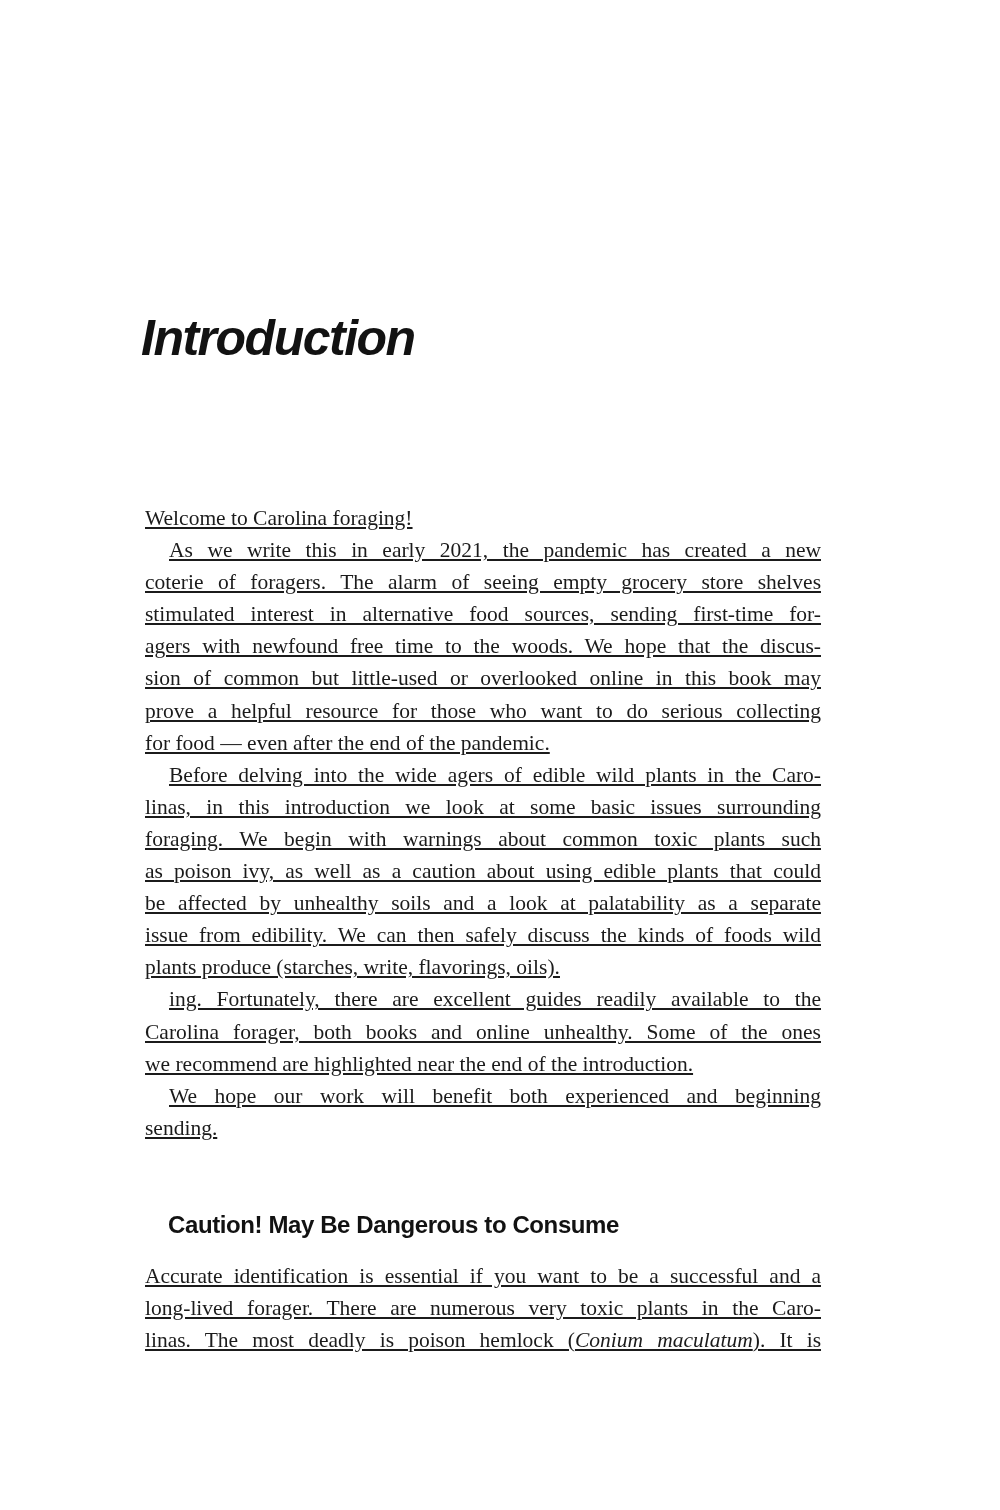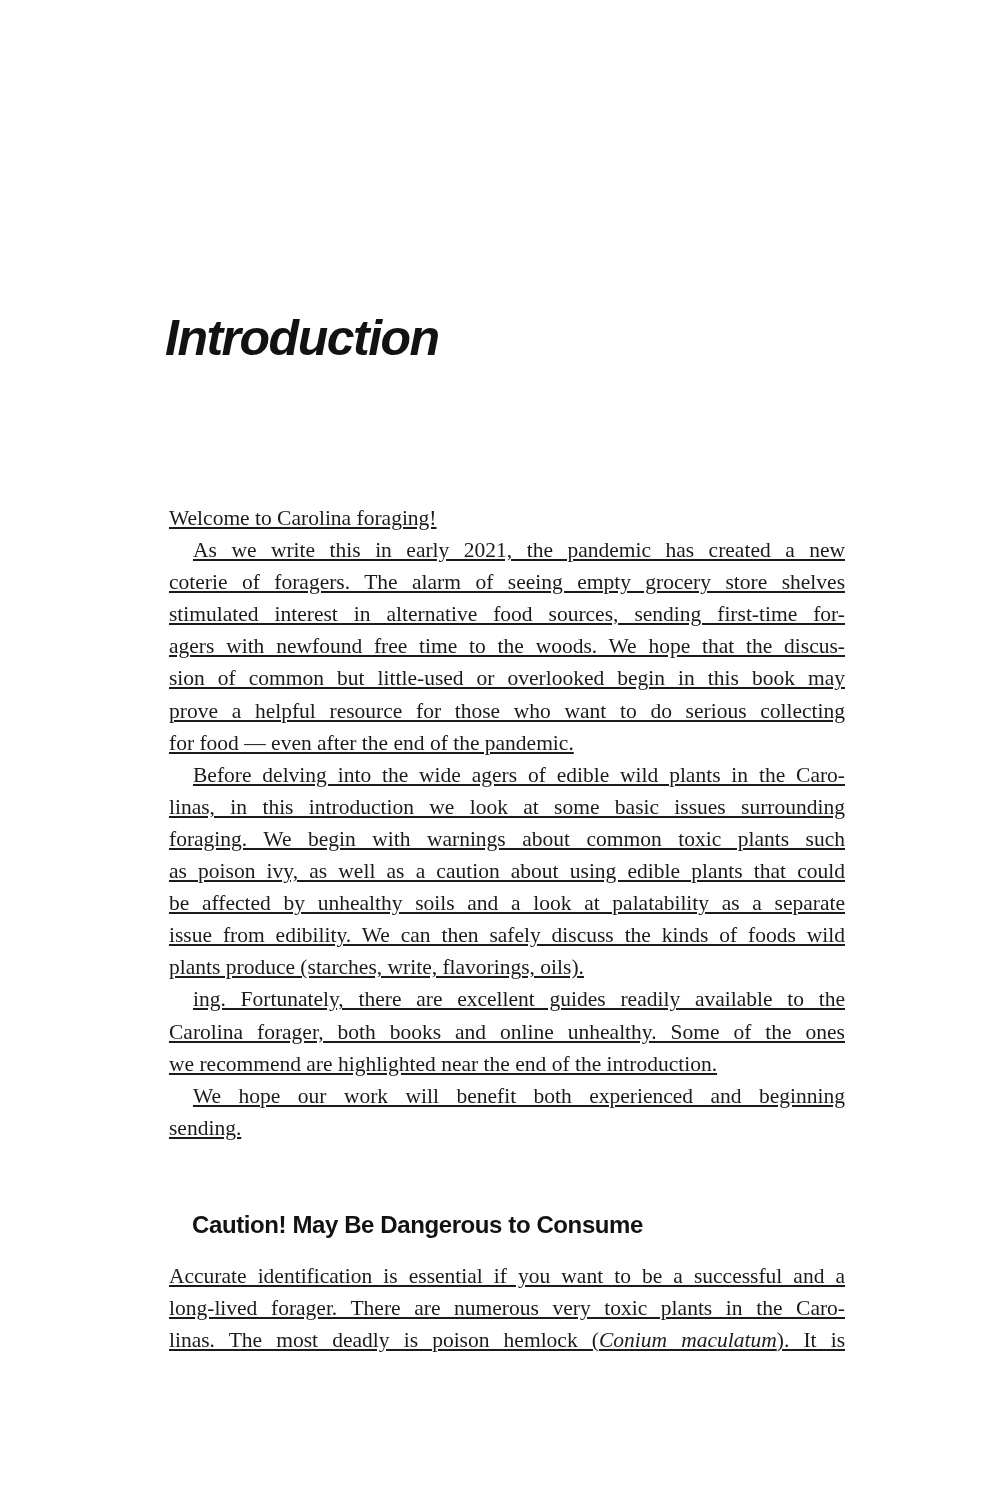--- a/index.html
+++ b/index.html
@@ -8,21 +8,20 @@
     background: #ffffff;
   }
   .page {
     position: relative;
     width: 883px;
     height: 1510px;
     background: #ffffff;
     color: #1b1b1b;
     font-family: "Liberation Serif", serif;
     overflow: hidden;
-    margin-left: 24px;
   }
   .chapter-title {
     position: absolute;
     left: 141px;
     top: 313px;
     margin: 0;
     font-family: "Liberation Sans", sans-serif;
     font-weight: 700;
     font-style: italic;
     font-size: 50px;
@@ -82,21 +81,21 @@
 
   <div class="text-col" id="intro-col">
       <div class="para">
         <div class="line"><span>Welcome to Carolina foraging!</span></div>
       </div>
       <div class="para indent">
         <div class="line just"><span>As we write this in early 2021, the pandemic has created a new</span></div>
         <div class="line just"><span>coterie of foragers. The alarm of seeing empty grocery store shelves</span></div>
         <div class="line just"><span>stimulated interest in alternative food sources, sending first-time for-</span></div>
         <div class="line just"><span>agers with newfound free time to the woods. We hope that the discus-</span></div>
-        <div class="line just"><span>sion of common but little-used or overlooked begin in this book may</span></div>
+        <div class="line just"><span>sion of common but little-used or overlooked online in this book may</span></div>
         <div class="line just"><span>prove a helpful resource for those who want to do serious collecting</span></div>
         <div class="line"><span>for food — even after the end of the pandemic.</span></div>
       </div>
       <div class="para indent">
         <div class="line just"><span>Before delving into the wide agers of edible wild plants in the Caro-</span></div>
         <div class="line just"><span>linas, in this introduction we look at some basic issues surrounding</span></div>
         <div class="line just"><span>foraging. We begin with warnings about common toxic plants such</span></div>
         <div class="line just"><span>as poison ivy, as well as a caution about using edible plants that could</span></div>
         <div class="line just"><span>be affected by unhealthy soils and a look at palatability as a separate</span></div>
         <div class="line just"><span>issue from edibility. We can then safely discuss the kinds of foods wild</span></div>

